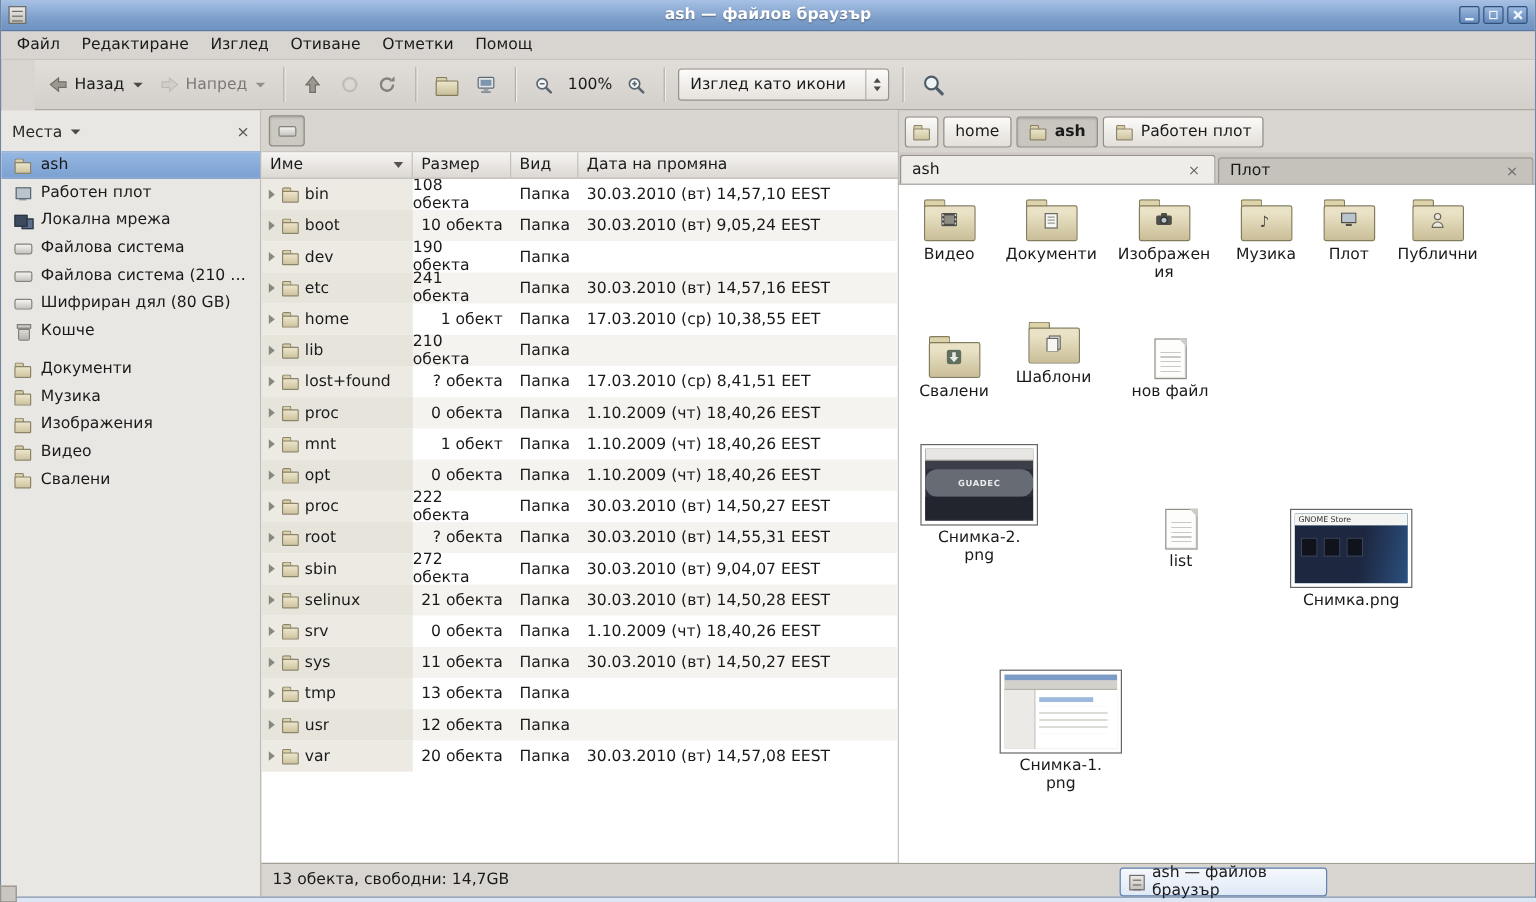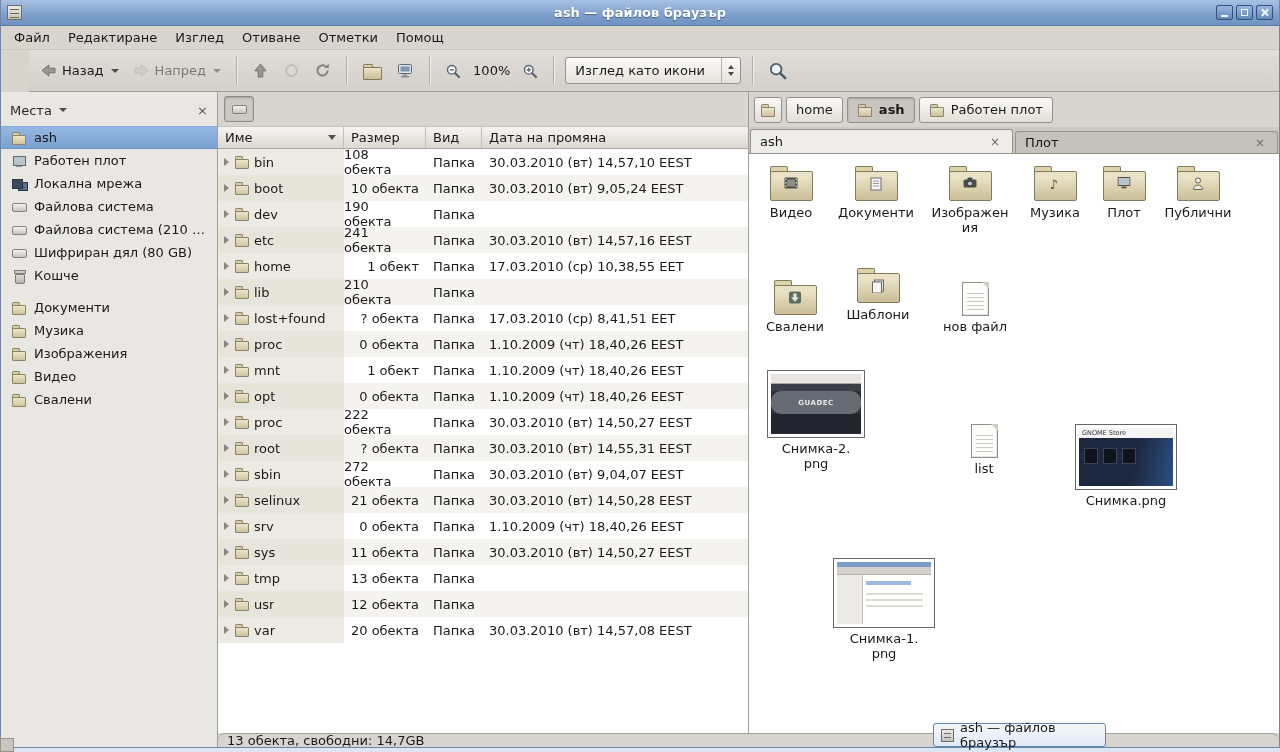--- a/index.html
+++ b/index.html
@@ -125,22 +125,22 @@
   .cell { display:flex; align-items:center; }
   .c-name { width:126px; background:#edeae3; padding-left:3px; gap:4px; overflow:hidden; }
   .lrow:nth-child(even) .c-name { background:#e7e4dc; }
   .c-size { width:82px; justify-content:flex-end; padding-right:7px; }
   .c-type { width:56px; padding-left:7px; }
   .c-date { flex:1; padding-left:7px; }
   .nm { white-space:nowrap; overflow:hidden; }
   .expander { width:0; height:0; flex:none; border-left:5px solid #8a8780;
     border-top:4px solid transparent; border-bottom:4px solid transparent; margin:0 1px 0 3px; }
 
-  .statusbar { height:14px; flex:none; background:#d8d5d1; border-top:1px solid #a39e96;
-    display:flex; align-items:center; padding-left:9px;border-radius:10px; }
+  .statusbar { height:28px; flex:none; background:#d8d5d1; border-top:1px solid #a39e96;
+    display:flex; align-items:center; padding-left:9px; }
 
   
   .right-pane { flex:1; display:flex; flex-direction:column; min-width:0; background:#d8d5d1; }
   .loc-bar { height:35px; flex:none; display:flex; align-items:center; gap:4px; padding:0 5px; }
   .pbtn { display:flex; align-items:center; gap:6px; height:26px; padding:0 9px;
     border:1px solid #948f87; border-radius:3px; background:linear-gradient(#fbfaf8,#e3dfd9); white-space:nowrap; }
   .pbtn.active { background:#c9c5bf; box-shadow:inset 0 1px 2px rgba(0,0,0,.18); font-weight:bold; }
   .pbtn.icon-only { width:28px; padding:0; justify-content:center; }
   .tabs { height:27px; flex:none; display:flex; gap:2px; background:#cdc9c4;
     border-bottom:1px solid #97928a; padding:0 1px; }

